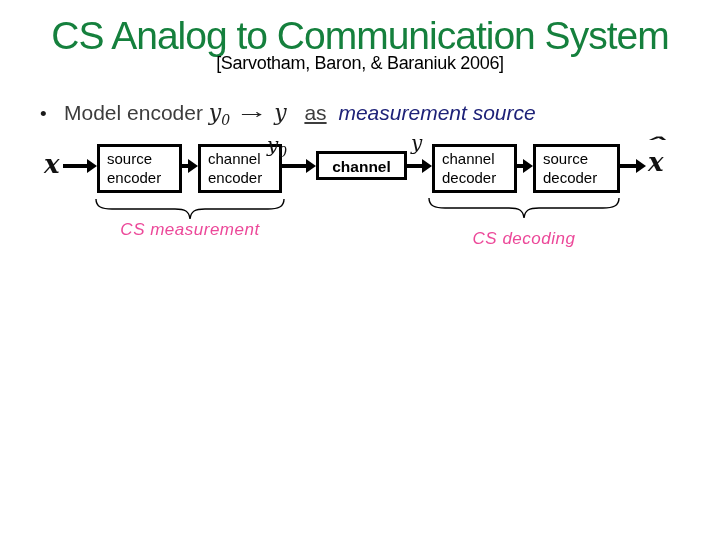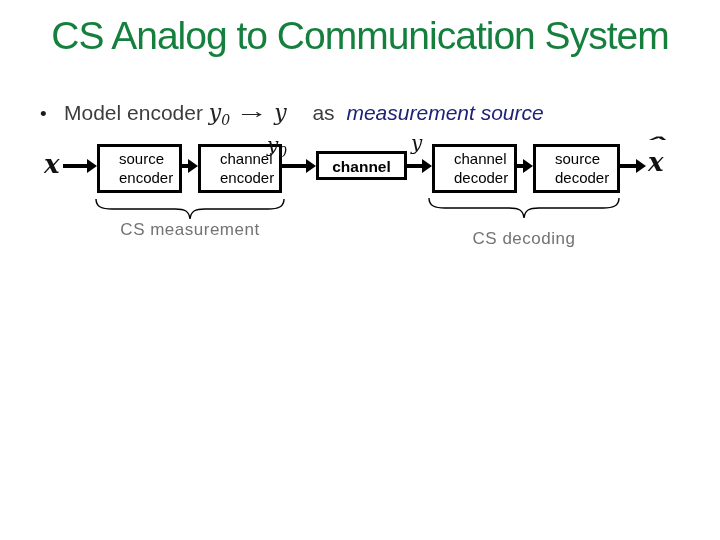--- a/index.html
+++ b/index.html
@@ -24,26 +24,26 @@
   .math {
     font-family:"DejaVu Serif", serif; font-style:italic; color:#222222;
     font-size:22px;
   }
   .math sub, .msub { font-size:14px; }
   .arrow-glyph {
     display:inline-block; transform:scaleX(1.5) translateY(-2px);
     margin:0 11px; color:#222; font-size:22px;
   }
   .emph { font-style:italic; color:#1e2278; margin-left:6px; }
-  .as-word { margin-left:20px; }
+  .as-word { margin-left:12px;text-decoration:underline; }
 
   .diagram { position:absolute; top:135px; left:0; width:720px; height:120px; }
   .box {
     position:absolute; border:3px solid #000; background:#fff; color:#000;
-    font-size:15px; line-height:19px; padding:2px 0 0 19px; white-space:pre-line;
+    font-size:15px; line-height:19px; padding:2px 0 0 7px; white-space:pre-line;
   }
   .box-tall { top:9px; height:49px; }
   .box-channel {
     left:316px; top:16px; width:91px; height:29px; text-align:center;
     font-weight:bold; font-size:15.5px; padding:3px 0 0 0; line-height:20px;
   }
   .harrow { position:absolute; top:29px; height:4px; background:#000; }
   .harrow::after {
     content:""; position:absolute; right:-10px; top:-5px; width:0; height:0;
     border-left:10px solid #000; border-top:7px solid transparent;
@@ -58,38 +58,39 @@
   .y-label  { left:411px; top:-4px; }
   .xhat { left:648px; top:12px; font-size:26px; font-weight:bold; position:absolute;
           font-family:"DejaVu Serif", serif; font-style:italic; color:#111; }
   .hat {
     position:absolute; top:-12px; left:0; right:0; text-align:center;
     transform:scaleX(2.6); font-size:18px; font-weight:bold;
   }
   .brace { position:absolute; }
   .brace path { stroke:#000; stroke-width:1.4; fill:none; }
   .brace-label {
-    position:absolute; text-align:center; color:#737373;
+    position:absolute; text-align:center; font-style:italic; color:#ec4899;
     font-size:17px; letter-spacing:0.5px;
   }
   .blabel1 { left:95px; width:190px; top:85px; }
   .blabel2 { left:428px; width:192px; top:94px; }
   .bullet-line2 {
     position:absolute; top:301px; left:40px; font-size:23px; font-weight:bold;
     font-style:italic; color:#0000a5; white-space:nowrap;
   }
   .b2dot { display:inline-block; width:24px; font-size:19px; font-style:normal; }
   .underl { text-decoration:underline; text-decoration-thickness:2px; text-underline-offset:3px; }
 </style>
 </head>
 <body>
 
 <div class="slide">
 
   <div class="title">CS Analog to Communication System</div>
+  <div class="citation">[Sarvotham, Baron, &amp; Baraniuk 2006]</div>
 
   <div class="bullet-line1">
     <span class="b1dot">•</span><span>Model encoder</span>
     <span class="math"><span>y</span><sub class="msub">0</sub></span><span class="arrow-glyph">→</span><span class="math">y</span>
     <span class="as-word">as</span>
     <span class="emph">measurement source</span>
   </div>
 
   <div class="diagram">
 

